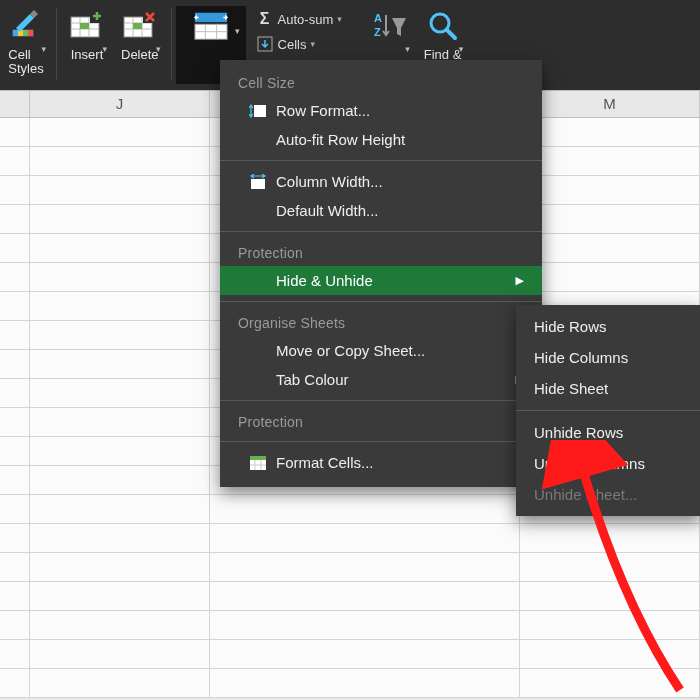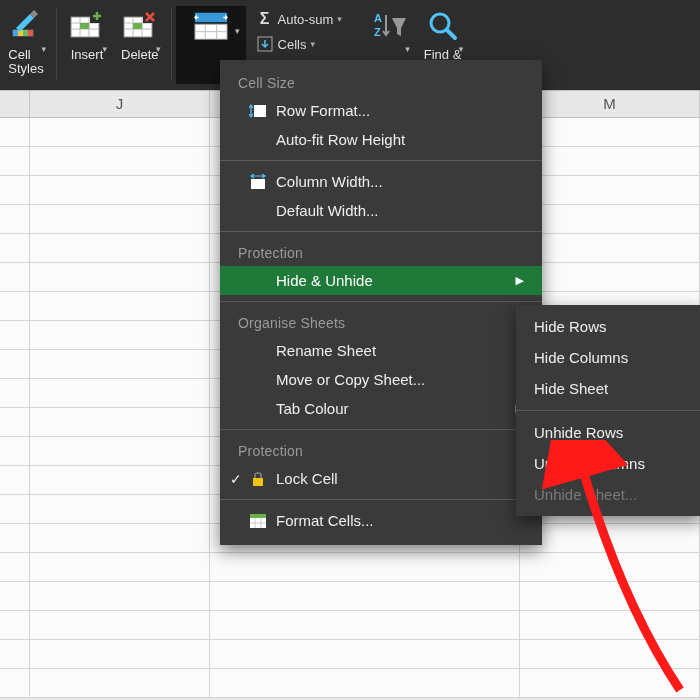--- a/index.html
+++ b/index.html
@@ -317,40 +317,28 @@
     </div>
   <div class="mdiv"></div>
   <div class="mhdr">Protection</div>
   <div class="mitem sel">
     <span>Hide &amp; Unhide</span>
     <span class="arr">▶</span>
   </div>
   <div class="mdiv"></div>
   <div class="mhdr">Organise Sheets</div>
   <div class="mitem">
-      <span>Rename Sheet</span>
-    </div>
-  <div class="mitem">
       <span>Move or Copy Sheet...</span>
     </div>
   <div class="mitem">
     <span>Tab Colour</span>
     <span class="arr">▶</span>
   </div>
   <div class="mdiv"></div>
   <div class="mhdr">Protection</div>
-  <div class="mitem check">
-    <span class="micon">
-        <svg width="14" height="14">
-          <rect x="2" y="6" width="10" height="8" fill="#f1c40f"></rect>
-          <path d="M4 6 L4 3 Q4 1 7 1 Q10 1 10 3 L10 6" fill="none" stroke="#888" stroke-width="1.5"></path>
-        </svg>
-      </span>
-    <span>Lock Cell</span>
-  </div>
   <div class="mdiv"></div>
   <div class="mitem">
     <span class="micon">
         <svg width="16" height="14">
           <rect x="0" y="0" width="16" height="14" fill="#fff"></rect>
           <rect x="0" y="0" width="16" height="4" fill="#6ab04c"></rect>
           <line x1="5" y1="4" x2="5" y2="14" stroke="#ccc"></line>
           <line x1="11" y1="4" x2="11" y2="14" stroke="#ccc"></line>
           <line x1="0" y1="9" x2="16" y2="9" stroke="#ccc"></line>
         </svg>

